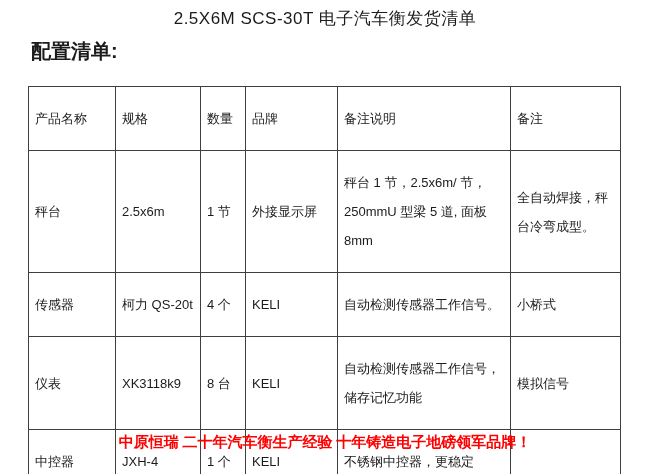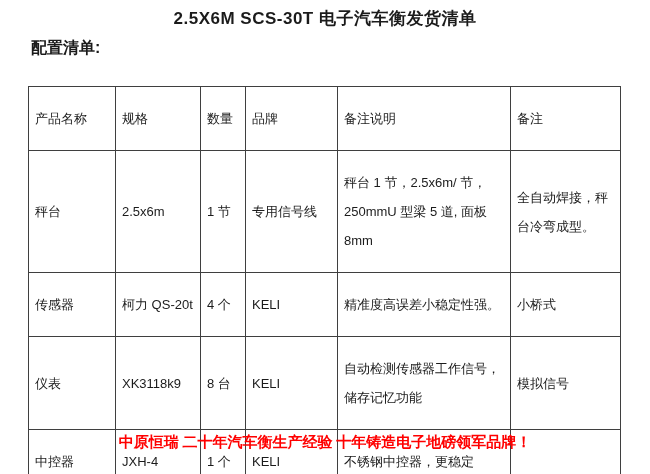--- a/index.html
+++ b/index.html
@@ -12,28 +12,28 @@
     color: #1b1b1b;
     overflow: hidden;
   }
   .doc-title {
     position: absolute;
     top: 7px;
     left: 0;
     width: 650px;
     text-align: center;
     font-size: 17px;
-    font-weight: bold;
+    font-weight: normal;
     letter-spacing: 0.5px;
   }
   .doc-subtitle {
     position: absolute;
     top: 38px;
     left: 31px;
-    font-size: 16px;
+    font-size: 20px;
     font-weight: 600;
   }
   table.config-table {
     position: absolute;
     top: 86px;
     left: 28px;
     width: 592px;
     border-collapse: collapse;
     table-layout: fixed;
   }
@@ -95,30 +95,30 @@
       <th>规格</th>
       <th>数量</th>
       <th>品牌</th>
       <th>备注说明</th>
       <th>备注</th>
     </tr>
     <tr class="row-0">
       <td>秤台</td>
       <td>2.5x6m</td>
       <td>1 节</td>
-      <td>专用信号线</td>
+      <td>外接显示屏</td>
       <td>秤台 1 节，2.5x6m/ 节，250mmU 型梁 5 道, 面板 8mm</td>
       <td>全自动焊接，秤台冷弯成型。</td>
     </tr>
     <tr class="row-1">
       <td>传感器</td>
       <td>柯力 QS-20t</td>
       <td>4 个</td>
       <td>KELI</td>
-      <td>精准度高误差小稳定性强。</td>
+      <td>自动检测传感器工作信号。</td>
       <td>小桥式</td>
     </tr>
     <tr class="row-2">
       <td>仪表</td>
       <td>XK3118k9</td>
       <td>8 台</td>
       <td>KELI</td>
       <td>自动检测传感器工作信号，储存记忆功能</td>
       <td>模拟信号</td>
     </tr>

